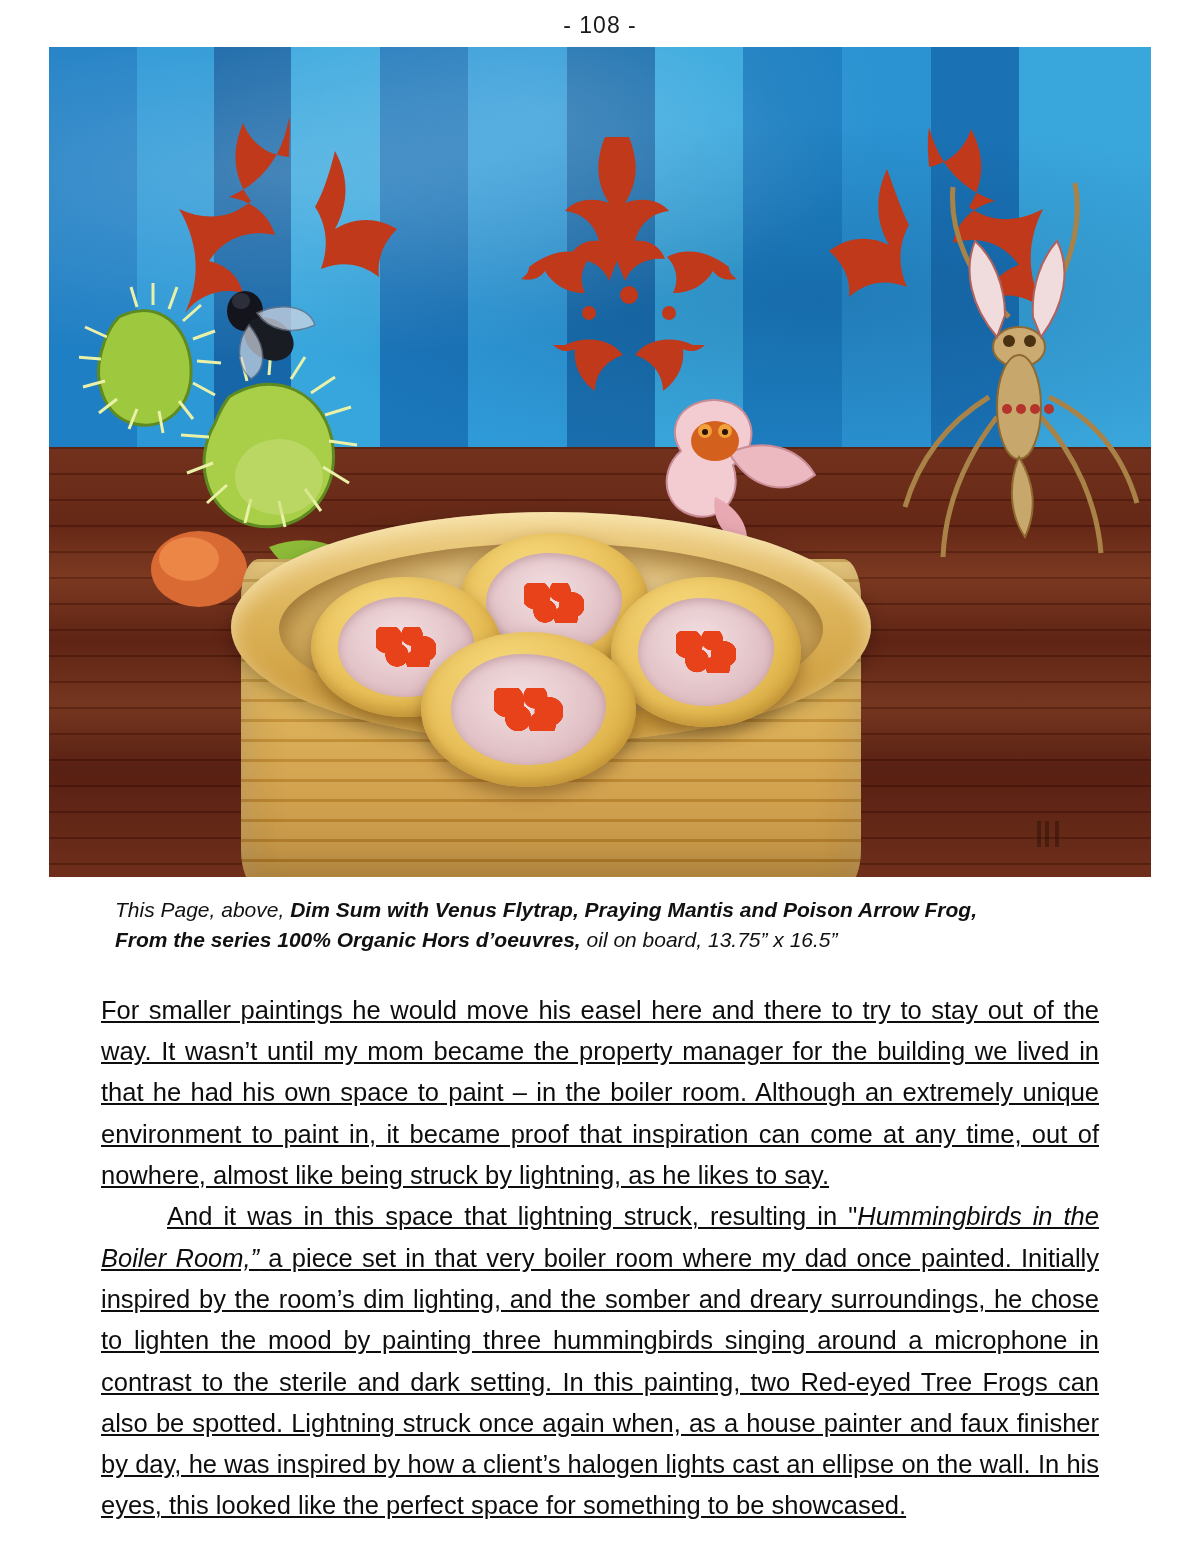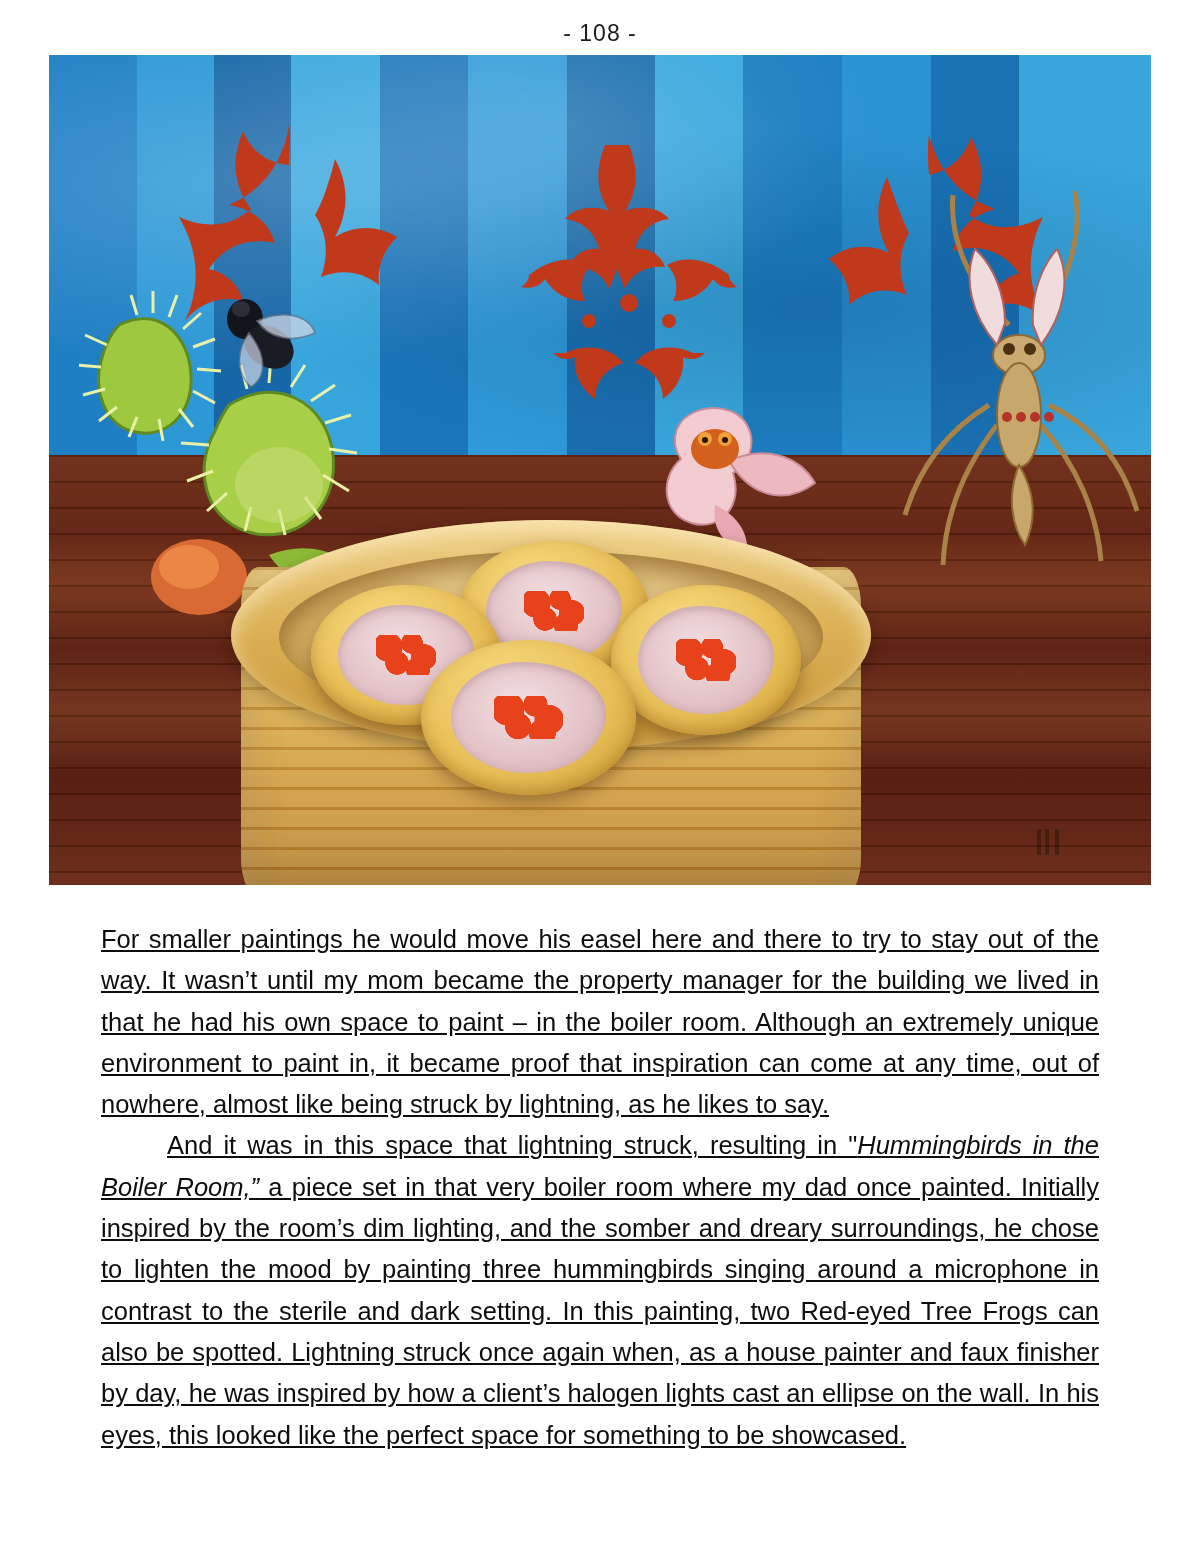--- a/index.html
+++ b/index.html
@@ -20,21 +20,21 @@
     height: 1553px;
     box-sizing: border-box;
     padding: 0;
     position: relative;
   }
   .page-number {
     text-align: center;
     font-size: 23px;
     letter-spacing: 1px;
     color: #1a1a1a;
-    padding-top: 20px;
+    padding-top: 12px;
     padding-bottom: 8px;
     font-family: "Liberation Sans", sans-serif;
   }
 
   
   .artwork-wrap {
     width: 1102px;
     margin: 0 auto;
     position: relative;
   }
@@ -325,19 +325,25 @@
         <div class="dumpling" style="left:190px; top:165px; width:215px; height:155px;">
           <div class="filling"></div>
           <div class="roe"></div>
         </div>
       </div>
 
       <div class="signature"></div>
     </div>
   </div>
 
+  <div class="caption">
+    <span class="it">This Page, above,</span>
+    <span class="bi">Dim Sum with Venus Flytrap, Praying Mantis and Poison Arrow Frog,</span><br>
+    <span class="bi">From the series 100% Organic Hors d’oeuvres,</span>
+    <span class="it">oil on board, 13.75” x 16.5”</span>
+  </div>
 
   <div class="body-copy">
     <p>For smaller paintings he would move his easel here and there to try to stay out of the way. It wasn’t until my mom became the property manager for the building we lived in that he had his own space to paint – in the boiler room. Although an extremely unique environment to paint in, it became proof that inspiration can come at any time, out of nowhere, almost like being struck by lightning, as he likes to say.</p>
     <p class="indent"><span>And it was in this space that lightning struck, resulting in "</span><em>Hummingbirds in the Boiler Room,”</em><span> a piece set in that very boiler room where my dad once painted. Initially inspired by the room’s dim lighting, and the somber and dreary surroundings, he chose to lighten the mood by painting three hummingbirds singing around a microphone in contrast to the sterile and dark setting. In this painting, two Red-eyed Tree Frogs can also be spotted. Lightning struck once again when, as a house painter and faux finisher by day, he was inspired by how a client’s halogen lights cast an ellipse on the wall. In his eyes, this looked like the perfect space for something to be showcased.</span></p>
   </div>
 
 </div>
 
 </body></html>

